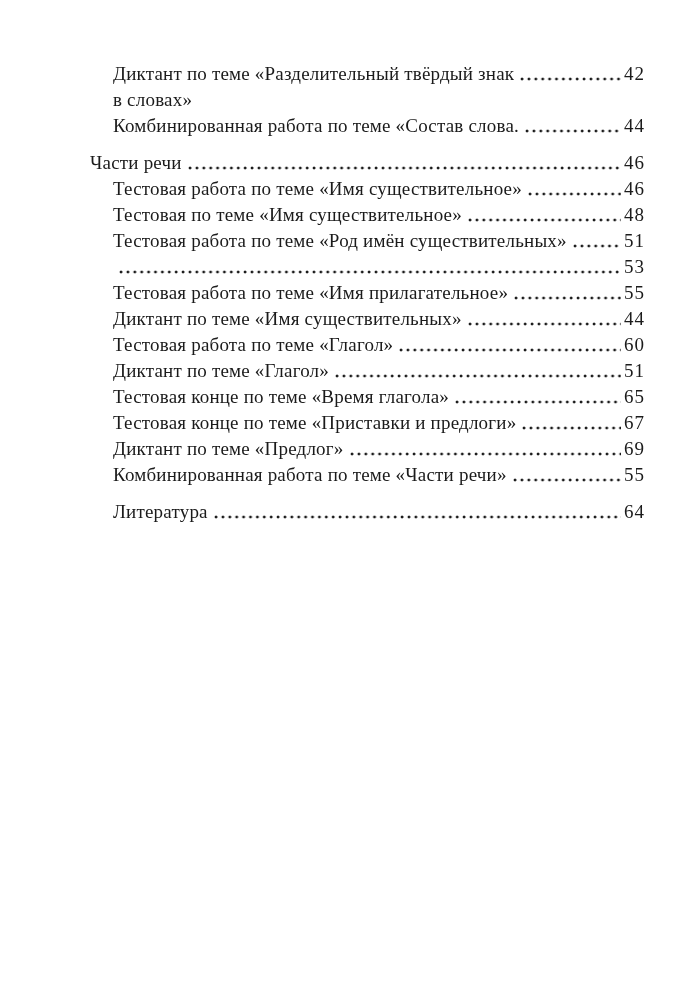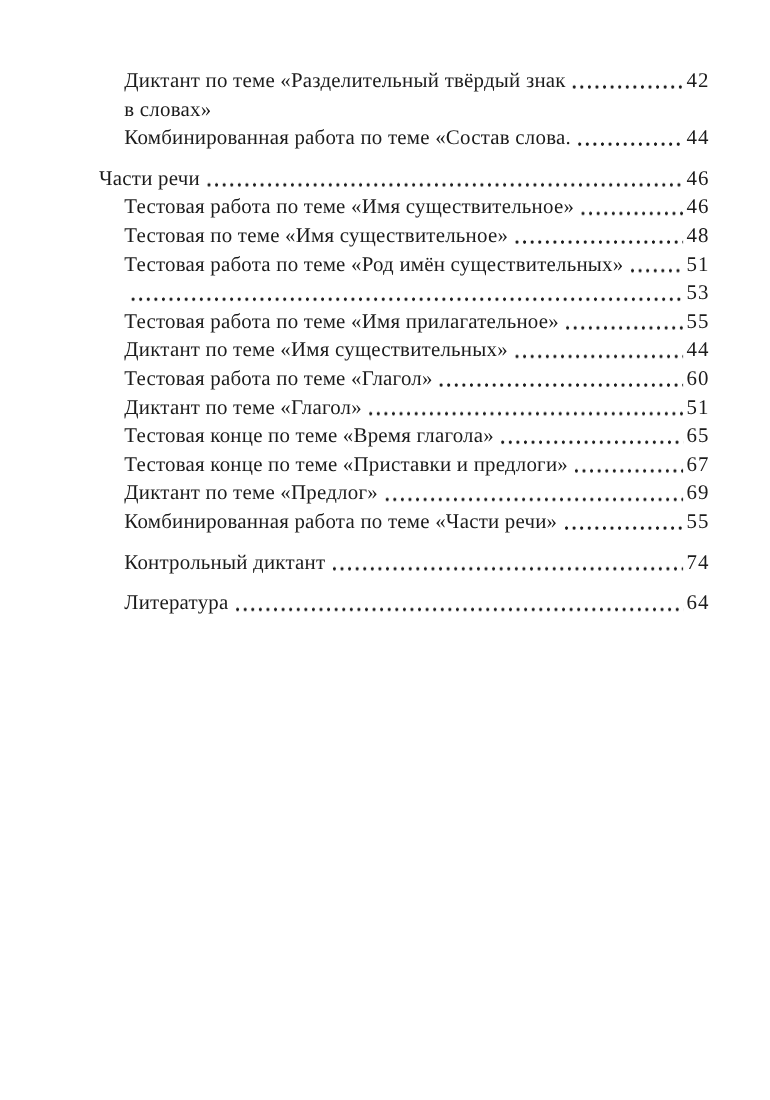--- a/index.html
+++ b/index.html
@@ -164,27 +164,20 @@
   </div>
 
   <div class="toc-row lvl2">
     <span class="toc-title">
       <span class="ln">Комбинированная работа по теме «Части речи»</span>
     </span>
     <span class="dots"></span>
     <span class="pg">55</span>
   </div>
 
-  <div class="toc-row lvl2 gap">
-    <span class="toc-title">
-      <span class="ln">Контрольный диктант</span>
-    </span>
-    <span class="dots"></span>
-    <span class="pg">74</span>
-  </div>
 
   <div class="toc-row lvl2 gap italic">
     <span class="toc-title">
       <span class="ln">Литература</span>
     </span>
     <span class="dots"></span>
     <span class="pg">64</span>
   </div>
 
 </div>

